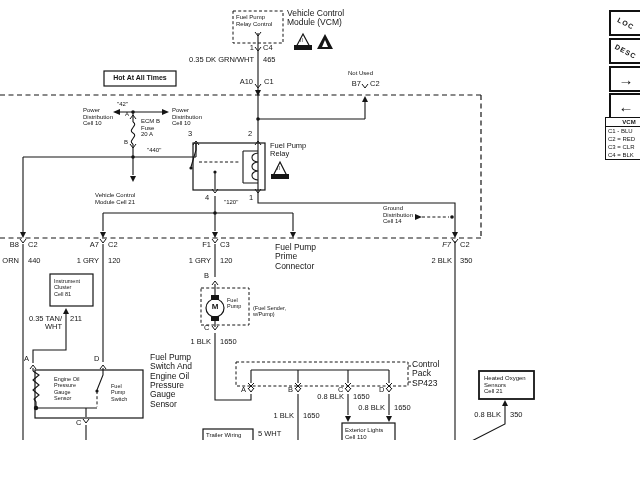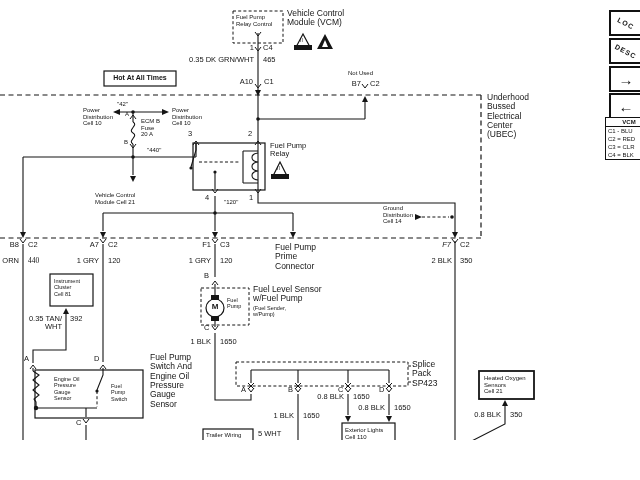--- a/index.html
+++ b/index.html
@@ -213,53 +213,48 @@
 Relay</div>
 <div class="t f5" style="left:277px;top:166px;">II</div>
 <div class="t" style="left:188px;top:130px;">3</div>
 <div class="t" style="left:248px;top:130px;">2</div>
 <div class="t" style="left:205px;top:194px;">4</div>
 <div class="t" style="left:249px;top:194px;">1</div>
 <div class="t f6" style="left:224px;top:199px;">"120"</div>
 <div class="t f6" style="left:383px;top:205px;">Ground
 Distribution
 Cell 14</div>
-<div class="t f8" style="left:487px;top:93px;">Underhood
-Bussed
-Electrical
-Center
-(UBEC)</div>
 
 <div class="t r" style="left:0px;top:241px;width:19px;">B8</div>
 <div class="t" style="left:28px;top:241px;">C2</div>
 <div class="t r" style="left:80px;top:241px;width:19px;">A7</div>
 <div class="t" style="left:108px;top:241px;">C2</div>
 <div class="t r" style="left:192px;top:241px;width:19px;">F1</div>
 <div class="t" style="left:220px;top:241px;text-align:center;">C3</div>
 <div class="t r" style="left:432px;top:241px;width:19px;font-style:italic;">F7</div>
 <div class="t" style="left:460px;top:241px;">C2</div>
 <div class="t f8" style="left:275px;top:243px;">Fuel Pump
 Prime
 Connector</div>
 
 <div class="t r" style="left:0px;top:257px;width:19px;">ORN</div>
-<div class="t" style="left:28px;top:257px;font-family:Liberation Serif, serif;">440</div>
+<div class="t" style="left:28px;top:257px;">440</div>
 <div class="t r" style="left:58px;top:257px;width:41px;">1 GRY</div>
 <div class="t" style="left:108px;top:257px;">120</div>
 <div class="t r" style="left:170px;top:257px;width:41px;">1 GRY</div>
 <div class="t" style="left:220px;top:257px;">120</div>
 <div class="t r" style="left:411px;top:257px;width:41px;">2 BLK</div>
 <div class="t" style="left:460px;top:257px;">350</div>
 
 <div class="t f55" style="left:54px;top:278px;">Instrument
 Cluster
 Cell 81</div>
 <div class="t r" style="left:12px;top:315px;width:50px;">0.35 TAN/
 WHT</div>
-<div class="t" style="left:70px;top:315px;">392</div>
+<div class="t" style="left:70px;top:315px;">211</div>
 
 <div class="t" style="left:24px;top:355px;">A</div>
 <div class="t" style="left:94px;top:355px;">D</div>
 <div class="t" style="left:76px;top:419px;">C</div>
 <div class="t f55" style="left:54px;top:376px;">Engine Oil
 Pressure
 Gauge
 Sensor</div>
 <div class="t f55" style="left:111px;top:383px;">Fuel
 Pump
@@ -269,28 +264,26 @@
 Engine Oil
 Pressure
 Gauge
 Sensor</div>
 
 <div class="t" style="left:204px;top:272px;">B</div>
 <div class="t" style="left:204px;top:324px;">C</div>
 <div class="t c" style="left:210px;top:303px;width:10px;font-size:8px;font-weight:bold;">M</div>
 <div class="t f55" style="left:227px;top:297px;">Fuel
 Pump</div>
-<div class="t f8" style="left:253px;top:285px;">Fuel Level Sensor
-w/Fuel Pump</div>
 <div class="t f55" style="left:253px;top:305px;">(Fuel Sender,
 w/Pump)</div>
 <div class="t r" style="left:170px;top:338px;width:41px;">1 BLK</div>
 <div class="t" style="left:220px;top:338px;">1650</div>
 
-<div class="t f8" style="left:412px;top:360px;">Splice
+<div class="t f8" style="left:412px;top:360px;">Control
 Pack
 SP423</div>
 <div class="t" style="left:241px;top:386px;">A</div>
 <div class="t" style="left:288px;top:386px;">B</div>
 <div class="t" style="left:338px;top:386px;">C</div>
 <div class="t" style="left:379px;top:386px;">D</div>
 <div class="t r" style="left:253px;top:412px;width:41px;">1 BLK</div>
 <div class="t" style="left:303px;top:412px;">1650</div>
 <div class="t r" style="left:303px;top:393px;width:41px;">0.8 BLK</div>
 <div class="t" style="left:353px;top:393px;">1650</div>

